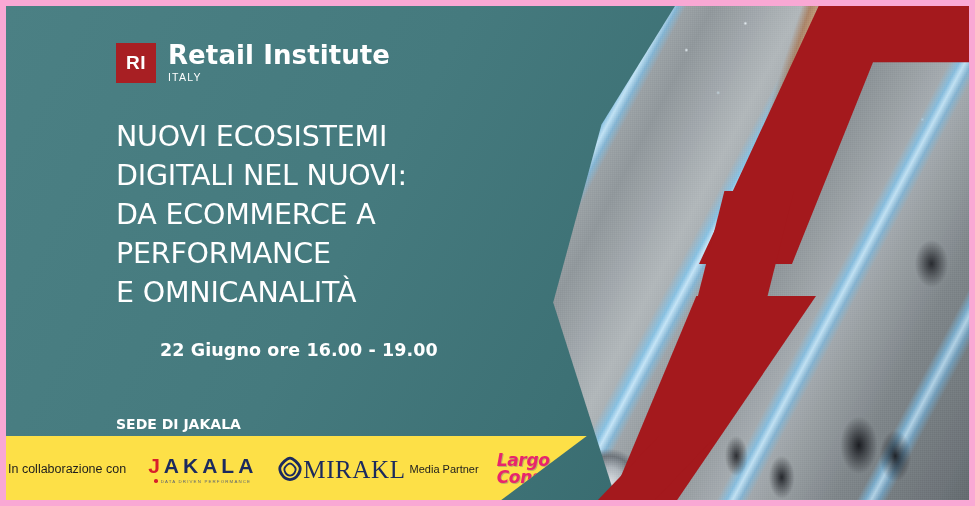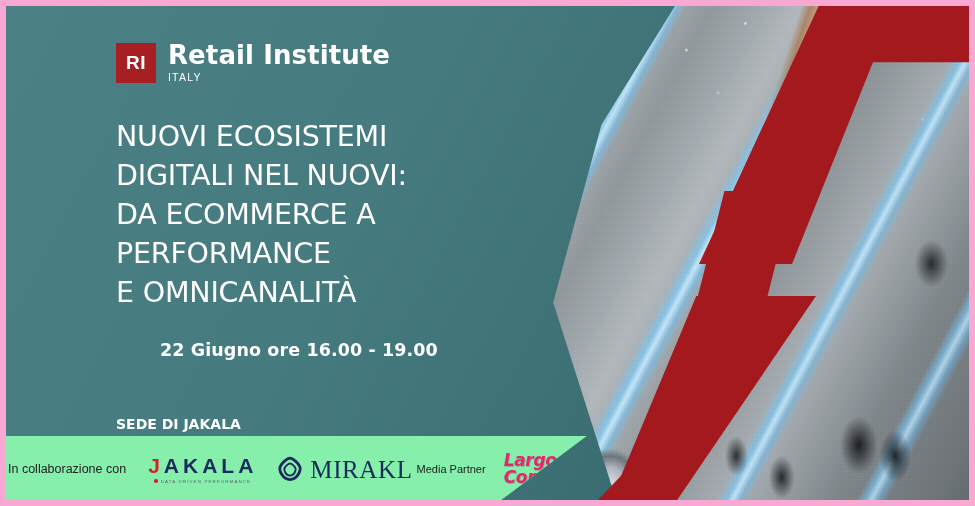--- a/index.html
+++ b/index.html
@@ -204,21 +204,21 @@
   }
   .venue span { display: block; }
 
   
   .footer {
     position: absolute;
     left: -2px;
     bottom: -2px;
     width: 630px;
     height: 66px;
-    background: #86efac;
+    background: #fde047;
     clip-path: polygon(0% 0%, 92.5% 0%, 78.5% 100%, 0% 100%);
     display: flex;
     align-items: center;
     padding-left: 4px;
     gap: 0;
   }
   .collab-label {
     color: #1d1d1d;
     font-size: 12.5px;
     font-family: "Liberation Sans", sans-serif;
@@ -241,21 +241,21 @@
     display: flex; align-items: center; gap: 3px;
     font-family: "Liberation Sans", sans-serif;
     font-size: 4.4px;
     letter-spacing: 1.15px;
     color: #5d6572;
     white-space: nowrap;
   }
   .jakala-dot { width: 3.5px; height: 3.5px; border-radius: 50%; background: #d81f2a; display:inline-block; }
 
   
-  .mirakl { margin-left: 20px; display: flex; align-items: center; gap: 7px; }
+  .mirakl { margin-left: 20px; display: flex; align-items: center; }
   .mirakl-mark { width: 26px; height: 26px; display: block; }
   .mirakl-word {
     font-family: "Liberation Serif", serif;
     font-size: 25px;
     color: #1b2a5e;
     letter-spacing: .6px;
     line-height: 1;
   }
 
   .media-label {

